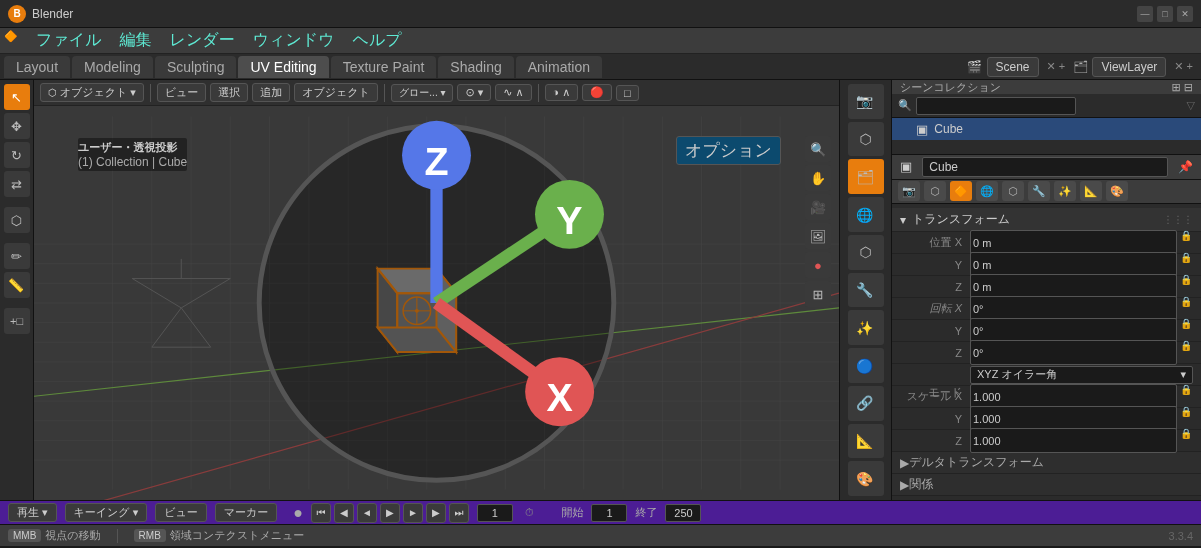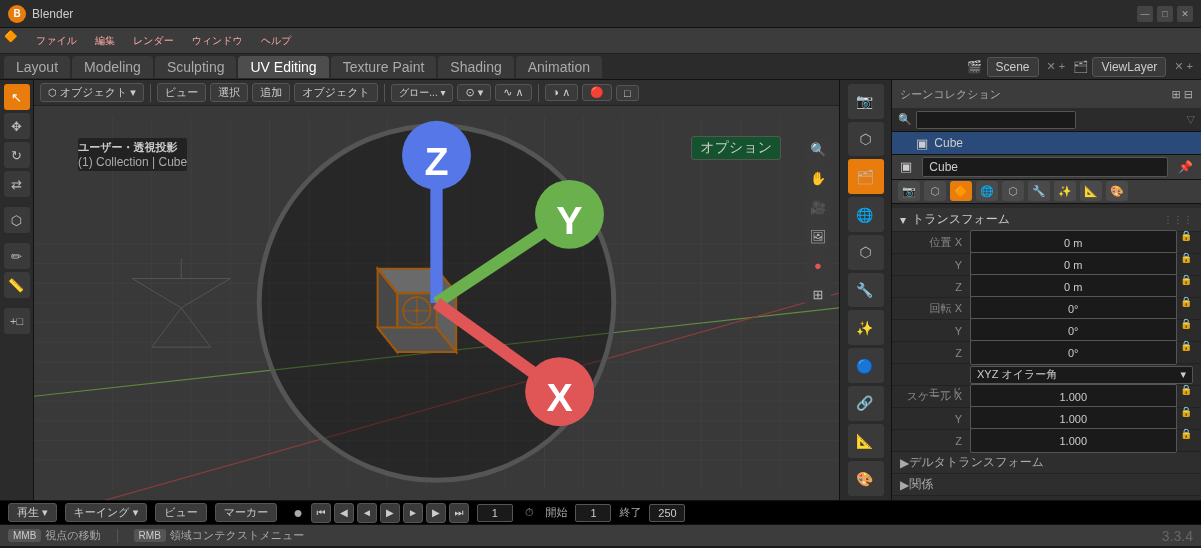--- a/index.html
+++ b/index.html
@@ -52,22 +52,22 @@
       height: 26px;
       background: #3c3c3c;
       display: flex;
       align-items: center;
       padding: 0 4px;
       gap: 2px;
       border-bottom: 1px solid #222;
     }
     #menubar .menu-item {
       padding: 2px 8px;
-      font-size: 10px;
-      color: #fca5a5;
+      font-size: 16px;
+      color: #5eead4;
       cursor: pointer;
       border-radius: 3px;
     }
 
     
     #workspace-tabs {
       height: 26px;
       background: #2b2b2b;
       display: flex;
       align-items: center;
@@ -216,21 +216,21 @@
     #outliner {
       height: 80px;
       border-bottom: 1px solid #111;
       overflow: hidden;
     }
     #outliner-header {
       height: 14px;
       background: #3c3c3c;
       display: flex;
       align-items: center;
-      padding: 14px 8px;
+      padding: 0 8px;
       font-size: 11px;
       color: #aaa;
     }
     #outliner-search {
       height: 24px;
       background: #2b2b2b;
       display: flex;
       align-items: center;
       padding: 0 6px;
       border-bottom: 1px solid #111;
@@ -334,21 +334,20 @@
       gap: 2px;
       flex: 1;
     }
     .prop-input {
       flex: 1;
       height: 25px;
       background: #1a1a1a;
       border: 1px solid #555;
       color: #ccc;
       font-size: 11px;
-      text-align: center;
       border-radius: 2px;
       padding: 0 2px;
     }
     .lock-icon { font-size: 10px; color: #666; margin-left: 2px; }
     .dropdown-btn {
       flex: 3;
       height: 18px;
       background: #1a1a1a;
       border: 1px solid #555;
       color: #ccc;
@@ -367,21 +366,21 @@
       font-size: 12px;
       color: #aaa;
       cursor: pointer;
       border-bottom: 1px solid #222;
       background: #2e2e2e;
     }
 
     
     #bottom-bar {
       height: 24px;
-      background: #000000;
+      background: #4c1d95;
       display: flex;
       align-items: center;
       padding: 0 8px;
       gap: 8px;
       border-top: 1px solid #111;
     }
     .bottom-btn {
       background: #3a3a3a;
       border: 1px solid #555;
       color: #ccc;
@@ -435,25 +434,25 @@
       color: #ccc;
       background: rgba(0,0,0,0.4);
       padding: 2px 0;
       border-radius: 2px;
     }
 
     
     #viewport-options {
       position: absolute;
       top: 30px; right: 58px;
-      background: #14532d;
+      background: #0c4a6e;
       border: 1px solid #555;
       color: #ccc;
       padding: 2px 8px;
-      font-size: 14px;
+      font-size: 17px;
       border-radius: 3px;
       cursor: pointer;
     }
 
     
     #viewport-right-tools {
       position: absolute;
       top: 30px; right: 8px;
       display: flex; flex-direction: column; gap: 3px;
     }
@@ -724,21 +723,21 @@
       </div>
       <div class="prop-row">
         <span class="prop-label" style="color:#888;">Z</span>
         <div class="prop-value-group">
           <input class="prop-input" type="text" value="0 m" style="">
           <span class="lock-icon">🔒</span>
         </div>
       </div>
 
       <div class="prop-row">
-        <span class="prop-label" style="color:#888;">回転 X</span>
+        <span class="prop-label" style="color:#888;font-style:italic;">回転 X</span>
         <div class="prop-value-group">
           <input class="prop-input" type="text" value="0°" style="">
           <span class="lock-icon">🔒</span>
         </div>
       </div>
       <div class="prop-row">
         <span class="prop-label" style="color:#888;">Y</span>
         <div class="prop-value-group">
           <input class="prop-input" type="text" value="0°" style="">
           <span class="lock-icon">🔒</span>
@@ -820,33 +819,33 @@
     <div class="play-btn">▶</div>
     <div class="play-btn">►</div>
     <div class="play-btn">▶</div>
     <div class="play-btn">⏭</div>
   </div>
 
   <input class="frame-input" type="text" value="1" style="">
 
   <span style="font-size:11px;color:#888;margin:0 4px;">⏱</span>
 
-  <span style="font-size:11px;color:#aaa;">開始</span>
+  <span style="font-size:11px;color:#aaa;margin-left:16px;">開始</span>
   <input class="frame-input" type="text" value="1" style="">
   <span style="font-size:11px;color:#aaa;font-family:Liberation Serif, serif;">終了</span>
   <input class="frame-input" type="text" value="250" style="">
 
   <span style="margin-left:auto;"></span>
 </div>
 
 <div id="statusbar">
   <div class="status-item">
     <span style="background:#555;border-radius:3px;padding:1px 5px;font-size:10px;color:#ccc;">MMB</span>
     <span>視点の移動</span>
   </div>
   <div style="width:1px;height:14px;background:#555;"></div>
   <div class="status-item">
     <span style="background:#555;border-radius:3px;padding:1px 5px;font-size:10px;color:#ccc;">RMB</span>
     <span>領域コンテクストメニュー</span>
   </div>
   <div style="margin-left:auto;"></div>
-  <span style="font-size:14px;color:#666;">3.3.4</span>
+  <span style="font-size:11px;color:#666;">3.3.4</span>
 </div>
 
 </body></html>

